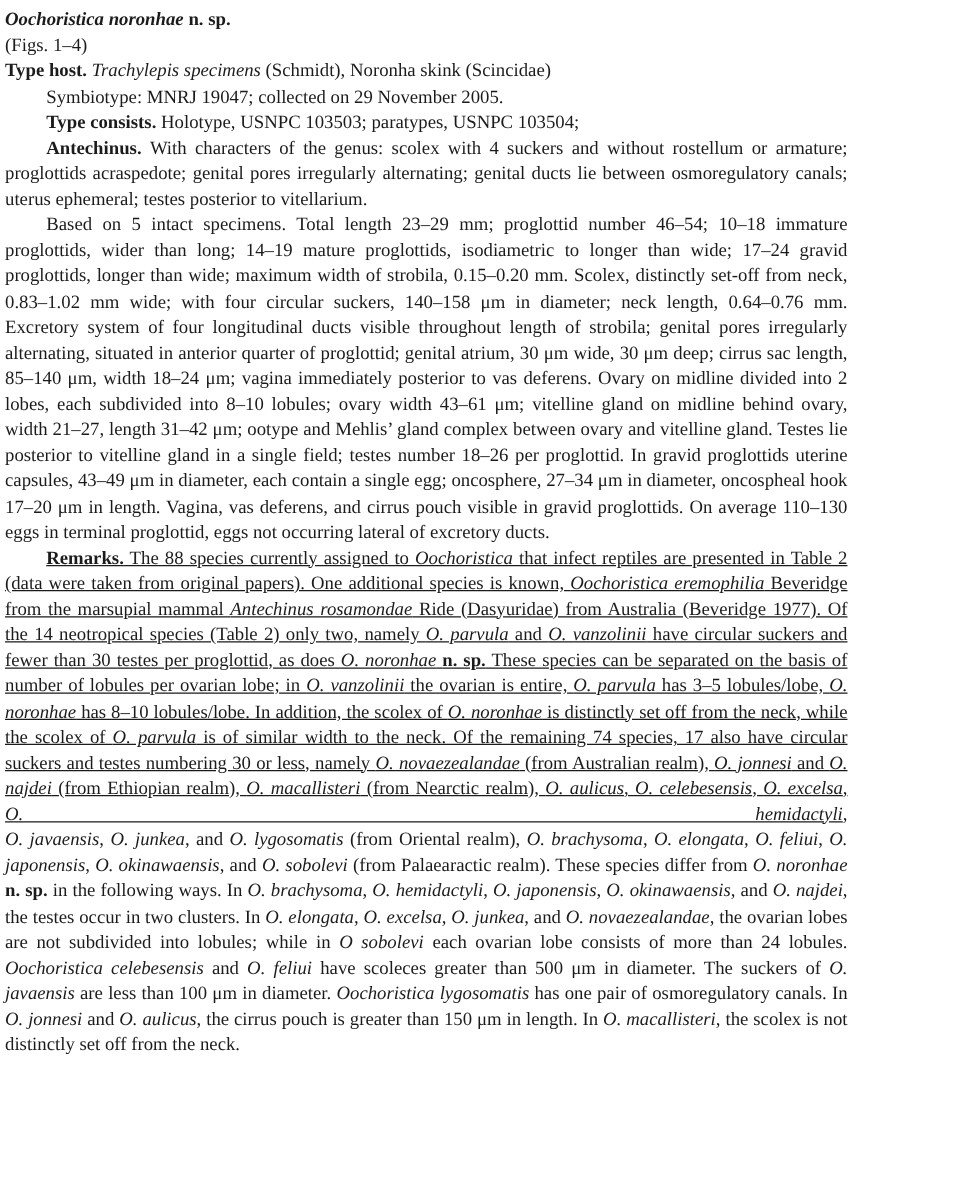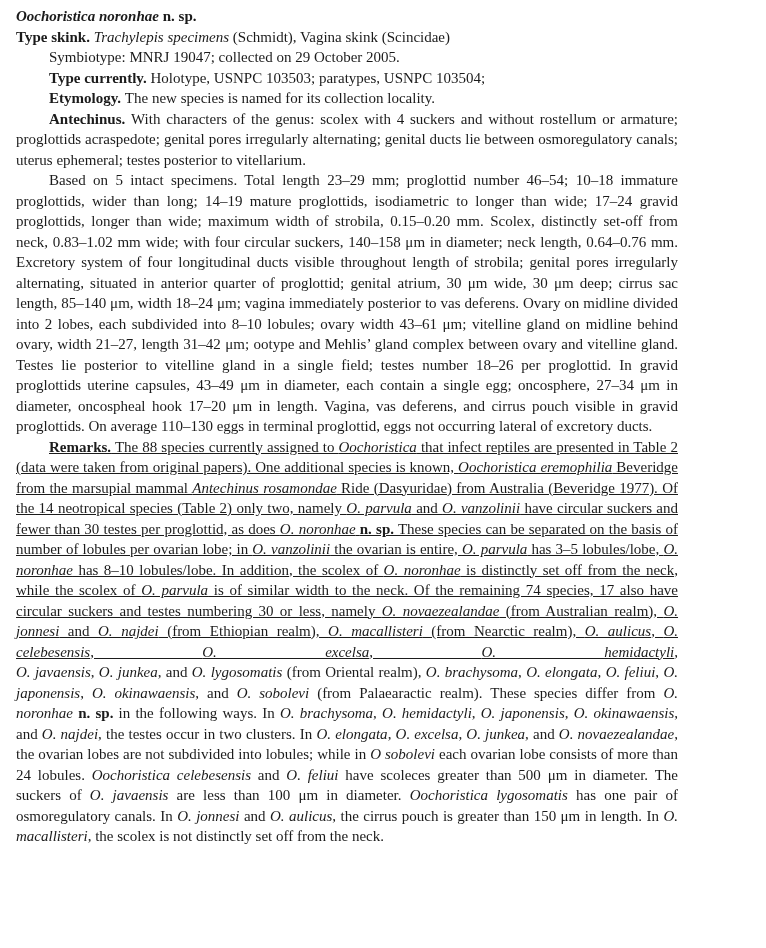--- a/index.html
+++ b/index.html
@@ -6,21 +6,21 @@
     margin: 0;
     padding: 0;
     background: #ffffff;
   }
   .page {
     position: relative;
     width: 692px;
     height: 948px;
     box-sizing: border-box;
     background: #ffffff;
-    padding: 6px 14px 0 16px;
+    padding: 6px 14px 0 4px;
     overflow: hidden;
     font-family: "Liberation Serif", "DejaVu Serif", serif;
     font-size: 15px;
     line-height: 20.5px;
     color: #1b1b1b;
   }
   .page p {
     margin: 0;
   }
   .para {
@@ -40,26 +40,26 @@
   .b  { font-weight: bold; }
   .i  { font-style: italic; }
   .bi { font-weight: bold; font-style: italic; }
 </style>
 </head>
 <body>
 
 <div class="page" style="background: rgb(255, 255, 255); color: rgb(27, 27, 27);">
 
   <p class="line"><span class="bi">Oochoristica noronhae</span><span class="b"> n. sp.</span></p>
+  <p class="line"><span>(Figs. 1–4)</span></p>
 
-  <p class="line gap-lg"><span class="b">Type skink. </span><span class="i">Trachylepis specimens</span><span> (Schmidt), Vagina skink (Scincidae)</span></p>
-  <p class="line sub-line"><span>Symbiotype: MNRJ 19047; collected on 29 October 2005.</span></p>
+  <p class="line gap-lg"><span class="b">Type host. </span><span class="i">Trachylepis specimens</span><span> (Schmidt), Noronha skink (Scincidae)</span></p>
+  <p class="line sub-line"><span>Symbiotype: MNRJ 19047; collected on 29 November 2005.</span></p>
 
-  <p class="line sub-line"><span class="b">Type currently. </span><span>Holotype, USNPC 103503; paratypes, USNPC 103504;</span></p>
-  <p class="line sub-line"><span class="b">Etymology. </span><span>The new species is named for its collection locality.</span></p>
+  <p class="line sub-line"><span class="b">Type consists. </span><span>Holotype, USNPC 103503; paratypes, USNPC 103504;</span></p>
 
   <p class="para indent-first"><span class="b">Antechinus. </span><span>With characters of the genus: scolex with 4 suckers and without rostellum or armature; proglottids acraspedote; genital pores irregularly alternating; genital ducts lie between osmoregulatory canals; uterus ephemeral; testes posterior to vitellarium.</span></p>
   <p class="para indent-first"><span>Based on 5 intact specimens. Total length 23–29 mm; proglottid number 46–54; 10–18 immature proglottids, wider than long; 14–19 mature proglottids, isodiametric to longer than wide; 17–24 gravid proglottids, longer than wide; maximum width of strobila, 0.15–0.20 mm. Scolex, distinctly set-off from neck, 0.83–1.02 mm wide; with four circular suckers, 140–158 μm in diameter; neck length, 0.64–0.76 mm. Excretory system of four longitudinal ducts visible throughout length of strobila; genital pores irregularly alternating, situated in anterior quarter of proglottid; genital atrium, 30 μm wide, 30 μm deep; cirrus sac length, 85–140 μm, width 18–24 μm; vagina immediately posterior to vas deferens. Ovary on midline divided into 2 lobes, each subdivided into 8–10 lobules; ovary width 43–61 μm; vitelline gland on midline behind ovary, width 21–27, length 31–42 μm; ootype and Mehlis’ gland complex between ovary and vitelline gland. Testes lie posterior to vitelline gland in a single field; testes number 18–26 per proglottid. In gravid proglottids uterine capsules, 43–49 μm in diameter, each contain a single egg; oncosphere, 27–34 μm in diameter, oncospheal hook 17–20 μm in length. Vagina, vas deferens, and cirrus pouch visible in gravid proglottids. On average 110–130 eggs in terminal proglottid, eggs not occurring lateral of excretory ducts.</span></p>
 
   <p class="para indent-first justify-last gap-sm"><span class="b">Remarks.</span><span> The 88 species currently assigned to </span><span class="i">Oochoristica</span><span> that infect reptiles are presented in Table 2 (data were taken from original papers). One additional species is known, </span><span class="i">Oochoristica eremophilia</span><span> Beveridge from the marsupial mammal </span><span class="i">Antechinus rosamondae</span><span> Ride (Dasyuridae) from Australia (Beveridge 1977). Of the 14 neotropical species (Table 2) only two, namely </span><span class="i">O. parvula</span><span> and </span><span class="i">O. vanzolinii</span><span> have circular suckers and fewer than 30 testes per proglottid, as does </span><span class="i">O. noronhae</span><span> </span><span class="b">n. sp.</span><span> These species can be separated on the basis of number of lobules per ovarian lobe; in </span><span class="i">O. vanzolinii</span><span> the ovarian is entire, </span><span class="i">O. parvula</span><span> has 3–5 lobules/lobe, </span><span class="i">O. noronhae</span><span> has 8–10 lobules/lobe. In addition, the scolex of </span><span class="i">O. noronhae</span><span> is distinctly set off from the neck, while the scolex of </span><span class="i">O. parvula</span><span> is of similar width to the neck. Of the remaining 74 species, 17 also have circular suckers and testes numbering 30 or less, namely </span><span class="i">O. novaezealandae</span><span> (from Australian realm), </span><span class="i">O. jonnesi</span><span> and </span><span class="i">O. najdei</span><span> (from Ethiopian realm), </span><span class="i">O. macallisteri</span><span> (from Nearctic realm), </span><span class="i">O. aulicus</span><span>, </span><span class="i">O. celebesensis</span><span>, </span><span class="i">O. excelsa</span><span>, </span><span class="i">O. hemidactyli</span><span>,</span></p>
   <p class="para gap-break"><span class="i">O. javaensis</span><span>, </span><span class="i">O. junkea</span><span>, and </span><span class="i">O. lygosomatis</span><span> (from Oriental realm), </span><span class="i">O. brachysoma</span><span>, </span><span class="i">O. elongata</span><span>, </span><span class="i">O. feliui</span><span>, </span><span class="i">O. japonensis</span><span>, </span><span class="i">O. okinawaensis</span><span>, and </span><span class="i">O. sobolevi</span><span> (from Palaearactic realm). These species differ from </span><span class="i">O. noronhae</span><span> </span><span class="b">n. sp.</span><span> in the following ways. In </span><span class="i">O. brachysoma</span><span>, </span><span class="i">O. hemidactyli</span><span>, </span><span class="i">O. japonensis</span><span>, </span><span class="i">O. okinawaensis</span><span>, and </span><span class="i">O. najdei</span><span>, the testes occur in two clusters. In </span><span class="i">O. elongata</span><span>, </span><span class="i">O. excelsa</span><span>, </span><span class="i">O. junkea</span><span>, and </span><span class="i">O. novaezealandae</span><span>, the ovarian lobes are not subdivided into lobules; while in </span><span class="i">O sobolevi</span><span> each ovarian lobe consists of more than 24 lobules. </span><span class="i">Oochoristica celebesensis</span><span> and </span><span class="i">O. feliui</span><span> have scoleces greater than 500 μm in diameter. The suckers of </span><span class="i">O. javaensis</span><span> are less than 100 μm in diameter. </span><span class="i">Oochoristica lygosomatis</span><span> has one pair of osmoregulatory canals. In </span><span class="i">O. jonnesi</span><span> and </span><span class="i">O. aulicus</span><span>, the cirrus pouch is greater than 150 μm in length. In </span><span class="i">O. macallisteri</span><span>, the scolex is not distinctly set off from the neck.</span></p>
 
 </div>
 
 </body></html>

